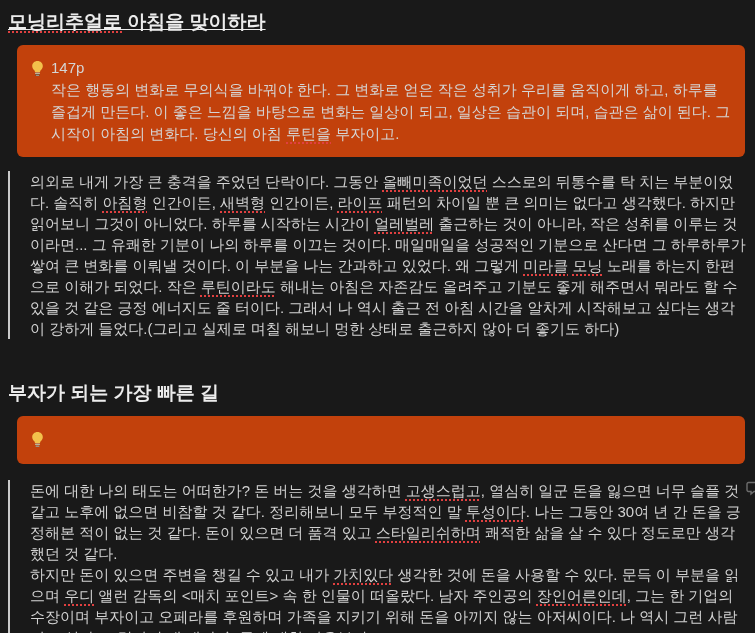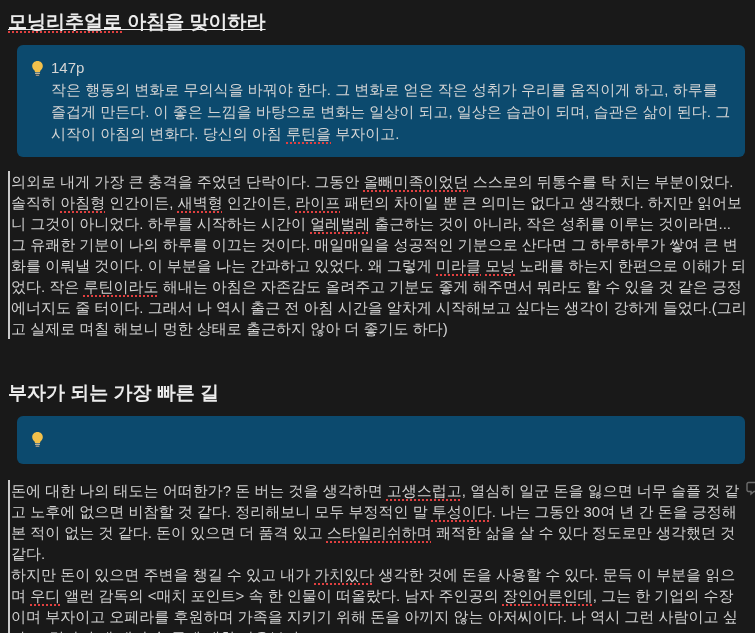--- a/index.html
+++ b/index.html
@@ -13,34 +13,34 @@
 
   .block-heading {
     font-size:19px; line-height:23px; font-weight:700;
     color:#ececec; margin:0; word-break:break-all;
   }
   .h-first  { margin-top:2px;text-decoration:underline; }
   .h-second { margin-top:42px; }
 
   .callout {
     display:flex; align-items:flex-start;
-    background:#0c4a6e; border-radius:6px;
+    background:#c2410c; border-radius:6px;
     padding:12px 14px 12px 13px;
     margin:12px 2px 0 9px;
   }
   .callout-icon { flex:none; width:17px; padding-top:3px; }
   .callout-body {
     margin-left:4px; font-size:15px; line-height:22px;
     color:#d5d5d5; word-break:break-all;
   }
   .page-ref { color:#d5d5d5; }
 
   .quote {
     border-left:2px solid #c9c9c9;
-    padding-left:1px;
+    padding-left:20px;
     margin:14px 0 0 0;
     font-size:15px; line-height:21px;
     color:#d2d2d2; word-break:break-all;
   }
   .quote-money { margin-top:16px; }
 
   .sp {
     text-decoration:underline dotted #e04040;
     text-decoration-thickness:2px;
     text-underline-offset:3px;

